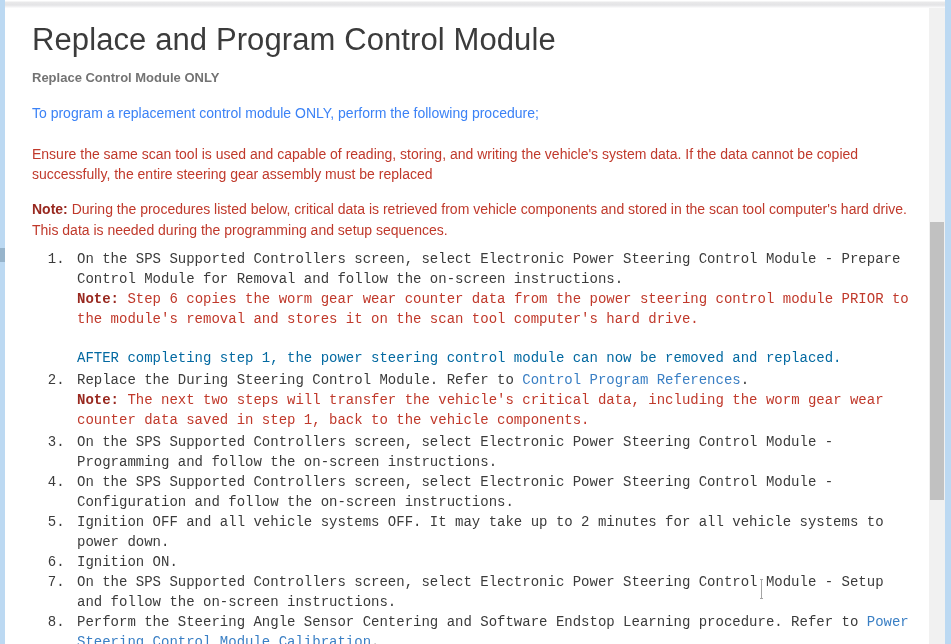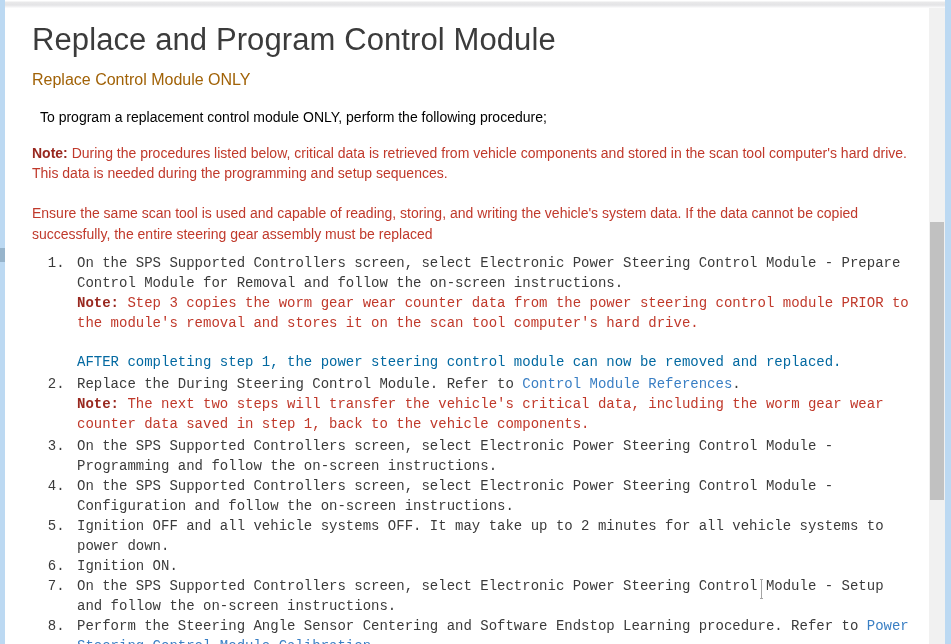--- a/index.html
+++ b/index.html
@@ -73,30 +73,30 @@
   
   h1.doc-title {
     font-size: 31px;
     font-weight: 300;
     color: #3b3b3b;
     letter-spacing: .1px;
     margin: 8px 0 0 0;
     line-height: 1.18;
   }
   .subtitle {
-    font-size: 16px;
-    font-weight: normal;
-    color: #a16207;
+    font-size: 13px;
+    font-weight: bold;
+    color: #737373;
     margin: 11px 0 0 0;
     line-height: 1.3;
   }
   p.body-text {
     font-size: 14px;
-    color: #000000;
-    margin: 17px 0 0 8px;
+    color: #3b82f6;
+    margin: 17px 0 0 0;
     line-height: 1.45;
   }
   p.red-text {
     font-size: 14px;
     color: #c0392b;
     margin: 15px 0 0 0;
     line-height: 1.45;
   }
   p.red-text.tight {
     margin-top: 20px;
@@ -198,34 +198,34 @@
 
   <div class="page">
     <div class="content">
 
       <h1 class="doc-title">Replace and Program Control Module</h1>
 
       <div class="subtitle">Replace Control Module ONLY</div>
 
       <p class="body-text">To program a replacement control module ONLY, perform the following procedure;</p>
 
+      <p class="red-text tight">Ensure the same scan tool is used and capable of reading, storing, and writing the vehicle's system data. If the data cannot be copied successfully, the entire steering gear assembly must be replaced</p>
+
       <p class="red-text"><span class="note-label">Note:</span><span> During the procedures listed below, critical data is retrieved from vehicle components and stored in the scan tool computer's hard drive. This data is needed during the programming and setup sequences.</span></p>
 
-      <p class="red-text tight">Ensure the same scan tool is used and capable of reading, storing, and writing the vehicle's system data. If the data cannot be copied successfully, the entire steering gear assembly must be replaced</p>
-
       <ol class="steps">
 
         <li>
           <span>On the SPS Supported Controllers screen, select Electronic Power Steering Control Module - Prepare Control Module for Removal and follow the on-screen instructions.</span>
-          <span class="step-note"><span class="note-label">Note:</span><span> Step 3 copies the worm gear wear counter data from the power steering control module PRIOR to the module's removal and stores it on the scan tool computer's hard drive.</span></span>
+          <span class="step-note"><span class="note-label">Note:</span><span> Step 6 copies the worm gear wear counter data from the power steering control module PRIOR to the module's removal and stores it on the scan tool computer's hard drive.</span></span>
           <span class="step-red-para">AFTER completing step 1, the power steering control module can now be removed and replaced.</span>
         </li>
 
         <li class="gap-above">
-          <span>Replace the During Steering Control Module. Refer to </span><a class="doc-link" href="#">Control Module References</a><span>.</span>
+          <span>Replace the During Steering Control Module. Refer to </span><a class="doc-link" href="#">Control Program References</a><span>.</span>
           <span class="step-note"><span class="note-label">Note:</span><span> The next two steps will transfer the vehicle's critical data, including the worm gear wear counter data saved in step 1, back to the vehicle components.</span></span>
         </li>
 
         <li class="gap-above">
           <span>On the SPS Supported Controllers screen, select Electronic Power Steering Control Module - Programming and follow the on-screen instructions.</span>
         </li>
 
         <li>
           <span>On the SPS Supported Controllers screen, select Electronic Power Steering Control Module - Configuration and follow the on-screen instructions.</span>
         </li>

